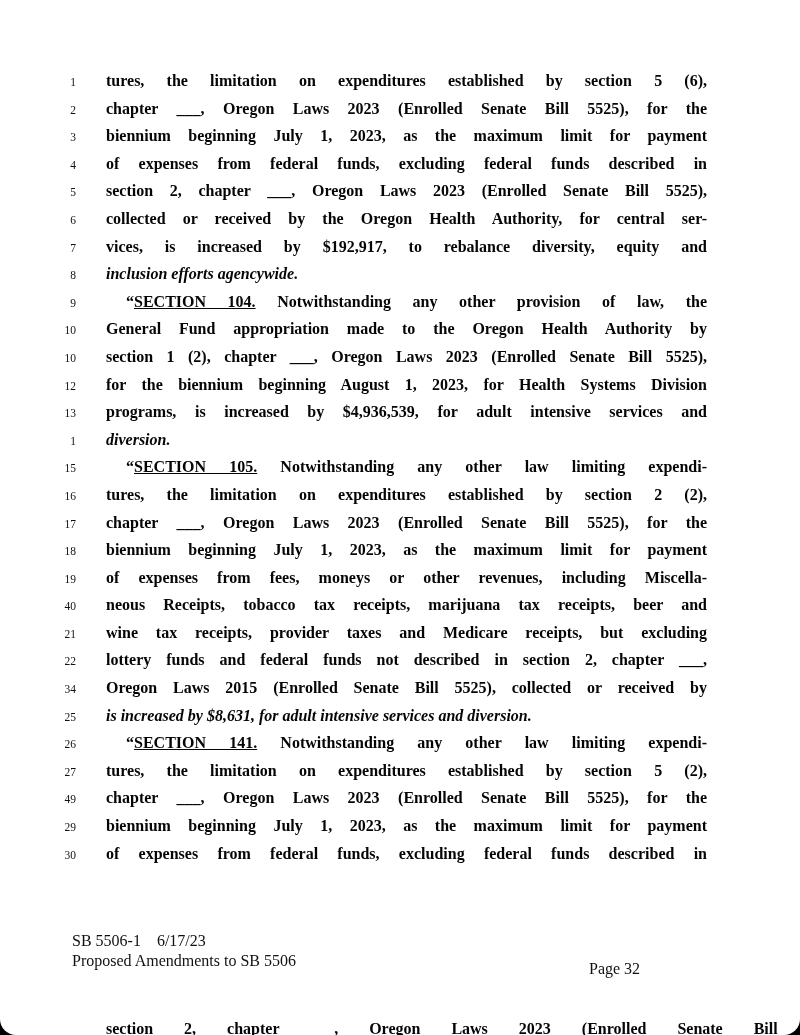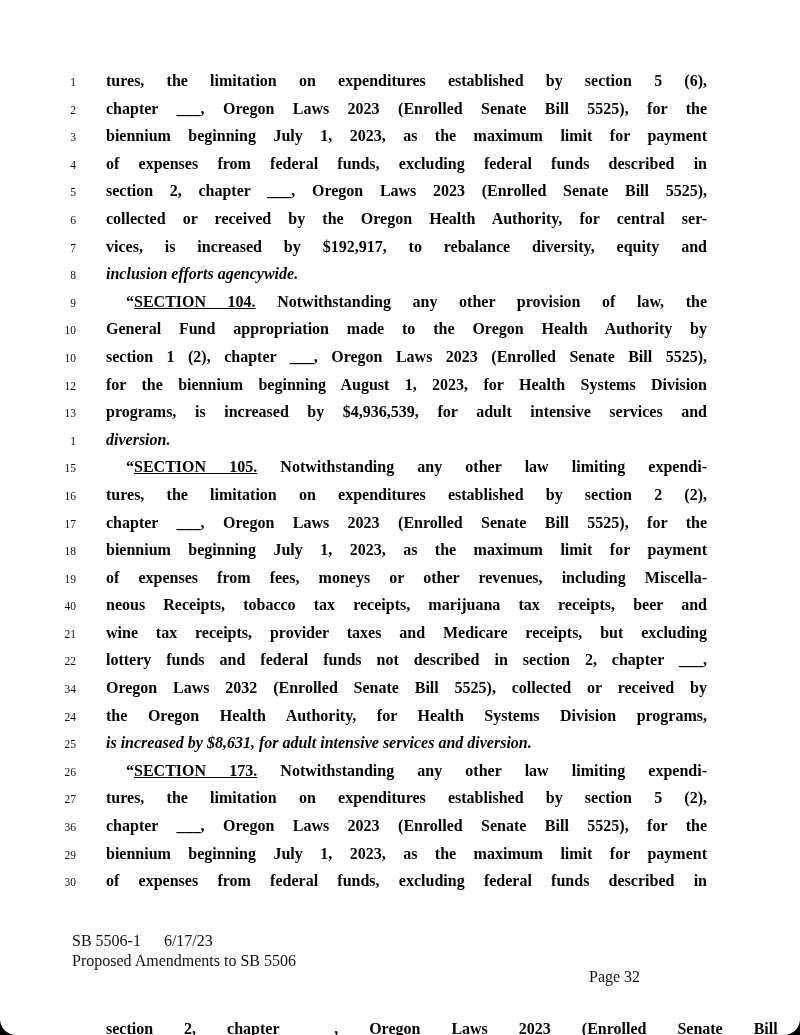--- a/index.html
+++ b/index.html
@@ -55,22 +55,22 @@
   .footer {
     position: absolute;
     left: 72px; top: 931px;
     width: 656px;
     font-size: 16px;
     font-weight: 400;
     color: #111;
     line-height: 19.5px;
   }
   .frow { position: relative; }
-  .fdate { margin-left: 23px; }
-  .fpage { position: absolute; left: 517px; top: 16px; }
+  .fdate { margin-left: 16px; }
+  .fpage { position: absolute; left: 517px; top: 8px; }
   .preview {
     position: absolute;
     left: 0; top: 1020px;
     width: 800px;
   }
 </style>
 </head>
 <body>
 
 <div class="viewport">
@@ -163,41 +163,37 @@
       <div class="line">
           <span class="lnum">21</span>
           <span class="ltext">wine tax receipts, provider taxes and Medicare receipts, but excluding</span>
         </div>
       <div class="line">
           <span class="lnum">22</span>
           <span class="ltext">lottery funds and federal funds not described in section 2, chapter ___,</span>
         </div>
       <div class="line">
           <span class="lnum">34</span>
-          <span class="ltext">Oregon Laws 2032 (Enrolled Senate Bill 5525), collected or received by</span>
-        </div>
-      <div class="line">
-          <span class="lnum">24</span>
-          <span class="ltext">the Oregon Health Authority, for Health Systems Division programs,</span>
+          <span class="ltext">Oregon Laws 2015 (Enrolled Senate Bill 5525), collected or received by</span>
         </div>
       <div class="line pend">
           <span class="lnum">25</span>
           <span class="ltext">is increased by $8,631, for adult intensive services and diversion.</span>
         </div>
 
       <div class="line indent">
           <span class="lnum">26</span>
-          <span class="ltext"><span>“</span><span class="u">SECTION 173.</span><span> Notwithstanding any other law limiting expendi-</span></span>
+          <span class="ltext"><span>“</span><span class="u">SECTION 141.</span><span> Notwithstanding any other law limiting expendi-</span></span>
         </div>
       <div class="line">
           <span class="lnum">27</span>
           <span class="ltext">tures, the limitation on expenditures established by section 5 (2),</span>
         </div>
       <div class="line">
-          <span class="lnum">36</span>
+          <span class="lnum">49</span>
           <span class="ltext">chapter ___, Oregon Laws 2023 (Enrolled Senate Bill 5525), for the</span>
         </div>
       <div class="line">
           <span class="lnum">29</span>
           <span class="ltext">biennium beginning July 1, 2023, as the maximum limit for payment</span>
         </div>
       <div class="line">
           <span class="lnum">30</span>
           <span class="ltext">of expenses from federal funds, excluding federal funds described in</span>
         </div>

